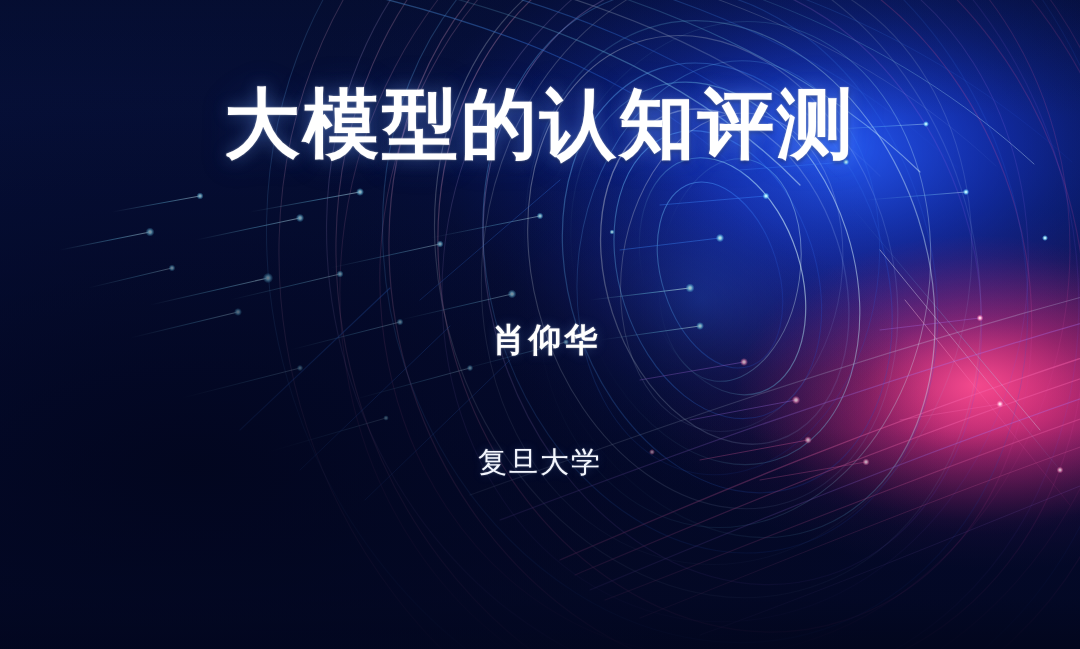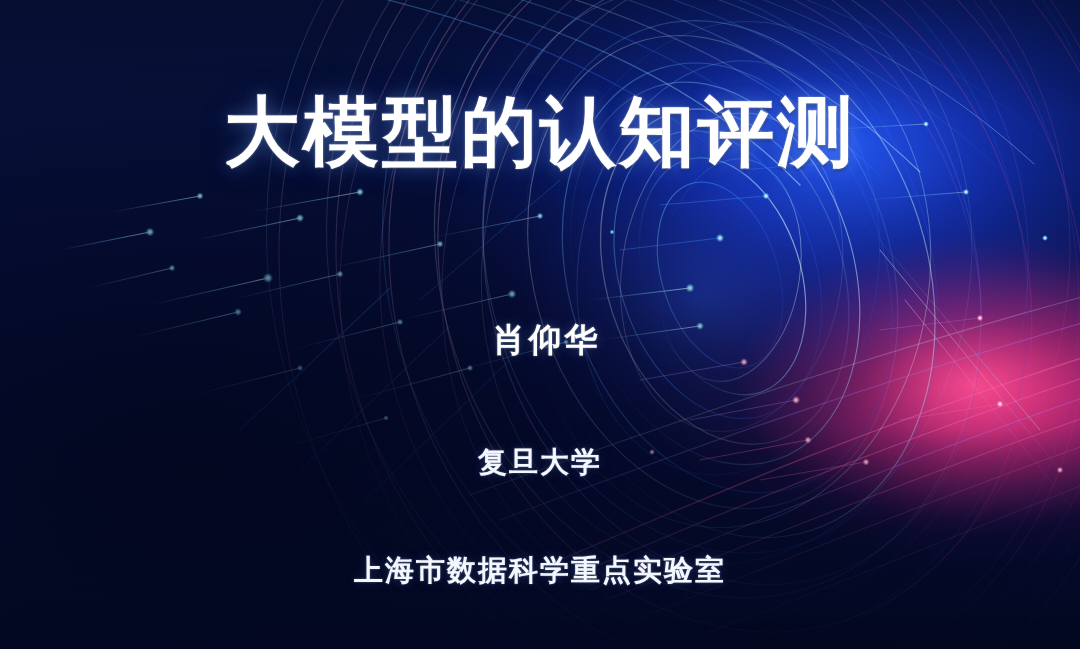--- a/index.html
+++ b/index.html
@@ -69,21 +69,21 @@
   
   #content {
     position: absolute;
     inset: 0;
     z-index: 10;
   }
   #slide-title {
     position: absolute;
     left: 0;
     right: 0;
-    top: 92px;
+    top: 84px;
     text-align: center;
     color: #ffffff;
     font-size: 76px;
     font-weight: 700;
     letter-spacing: 3px;
     line-height: 1.05;
     white-space: nowrap;
     text-shadow:
       0 0 2px rgba(255,255,255,0.55),
       0 0 16px rgba(120,170,255,0.40),
@@ -107,21 +107,21 @@
       0 1px 3px rgba(0,10,40,0.55);
     padding-left: 13px;
   }
   .affiliation-line {
     position: absolute;
     left: 0;
     right: 0;
     text-align: center;
     color: #f4f7ff;
     font-size: 29px;
-    font-weight: 700;
+    font-weight: 400;
     letter-spacing: 2px;
     white-space: nowrap;
     text-shadow:
       0 0 2px rgba(255,255,255,0.35),
       0 0 10px rgba(110,160,250,0.26),
       0 1px 3px rgba(0,10,40,0.5);
   }
   #affiliation-0 { top: 443px; }
   #affiliation-1 { top: 497px; }
   #affiliation-2 { top: 551px; }
@@ -330,16 +330,15 @@
 
   <div id="content">
 
     <div id="slide-title">大模型的认知评测</div>
 
     <div id="presenter-name">肖仰华</div>
 
     <div class="affiliation-line" id="affiliation-0">复旦大学</div>
 
 
-    <div class="affiliation-line" id="affiliation-2">上海市数据科学重点实验室</div>
 
   </div>
 </div>
 
 </body></html>

